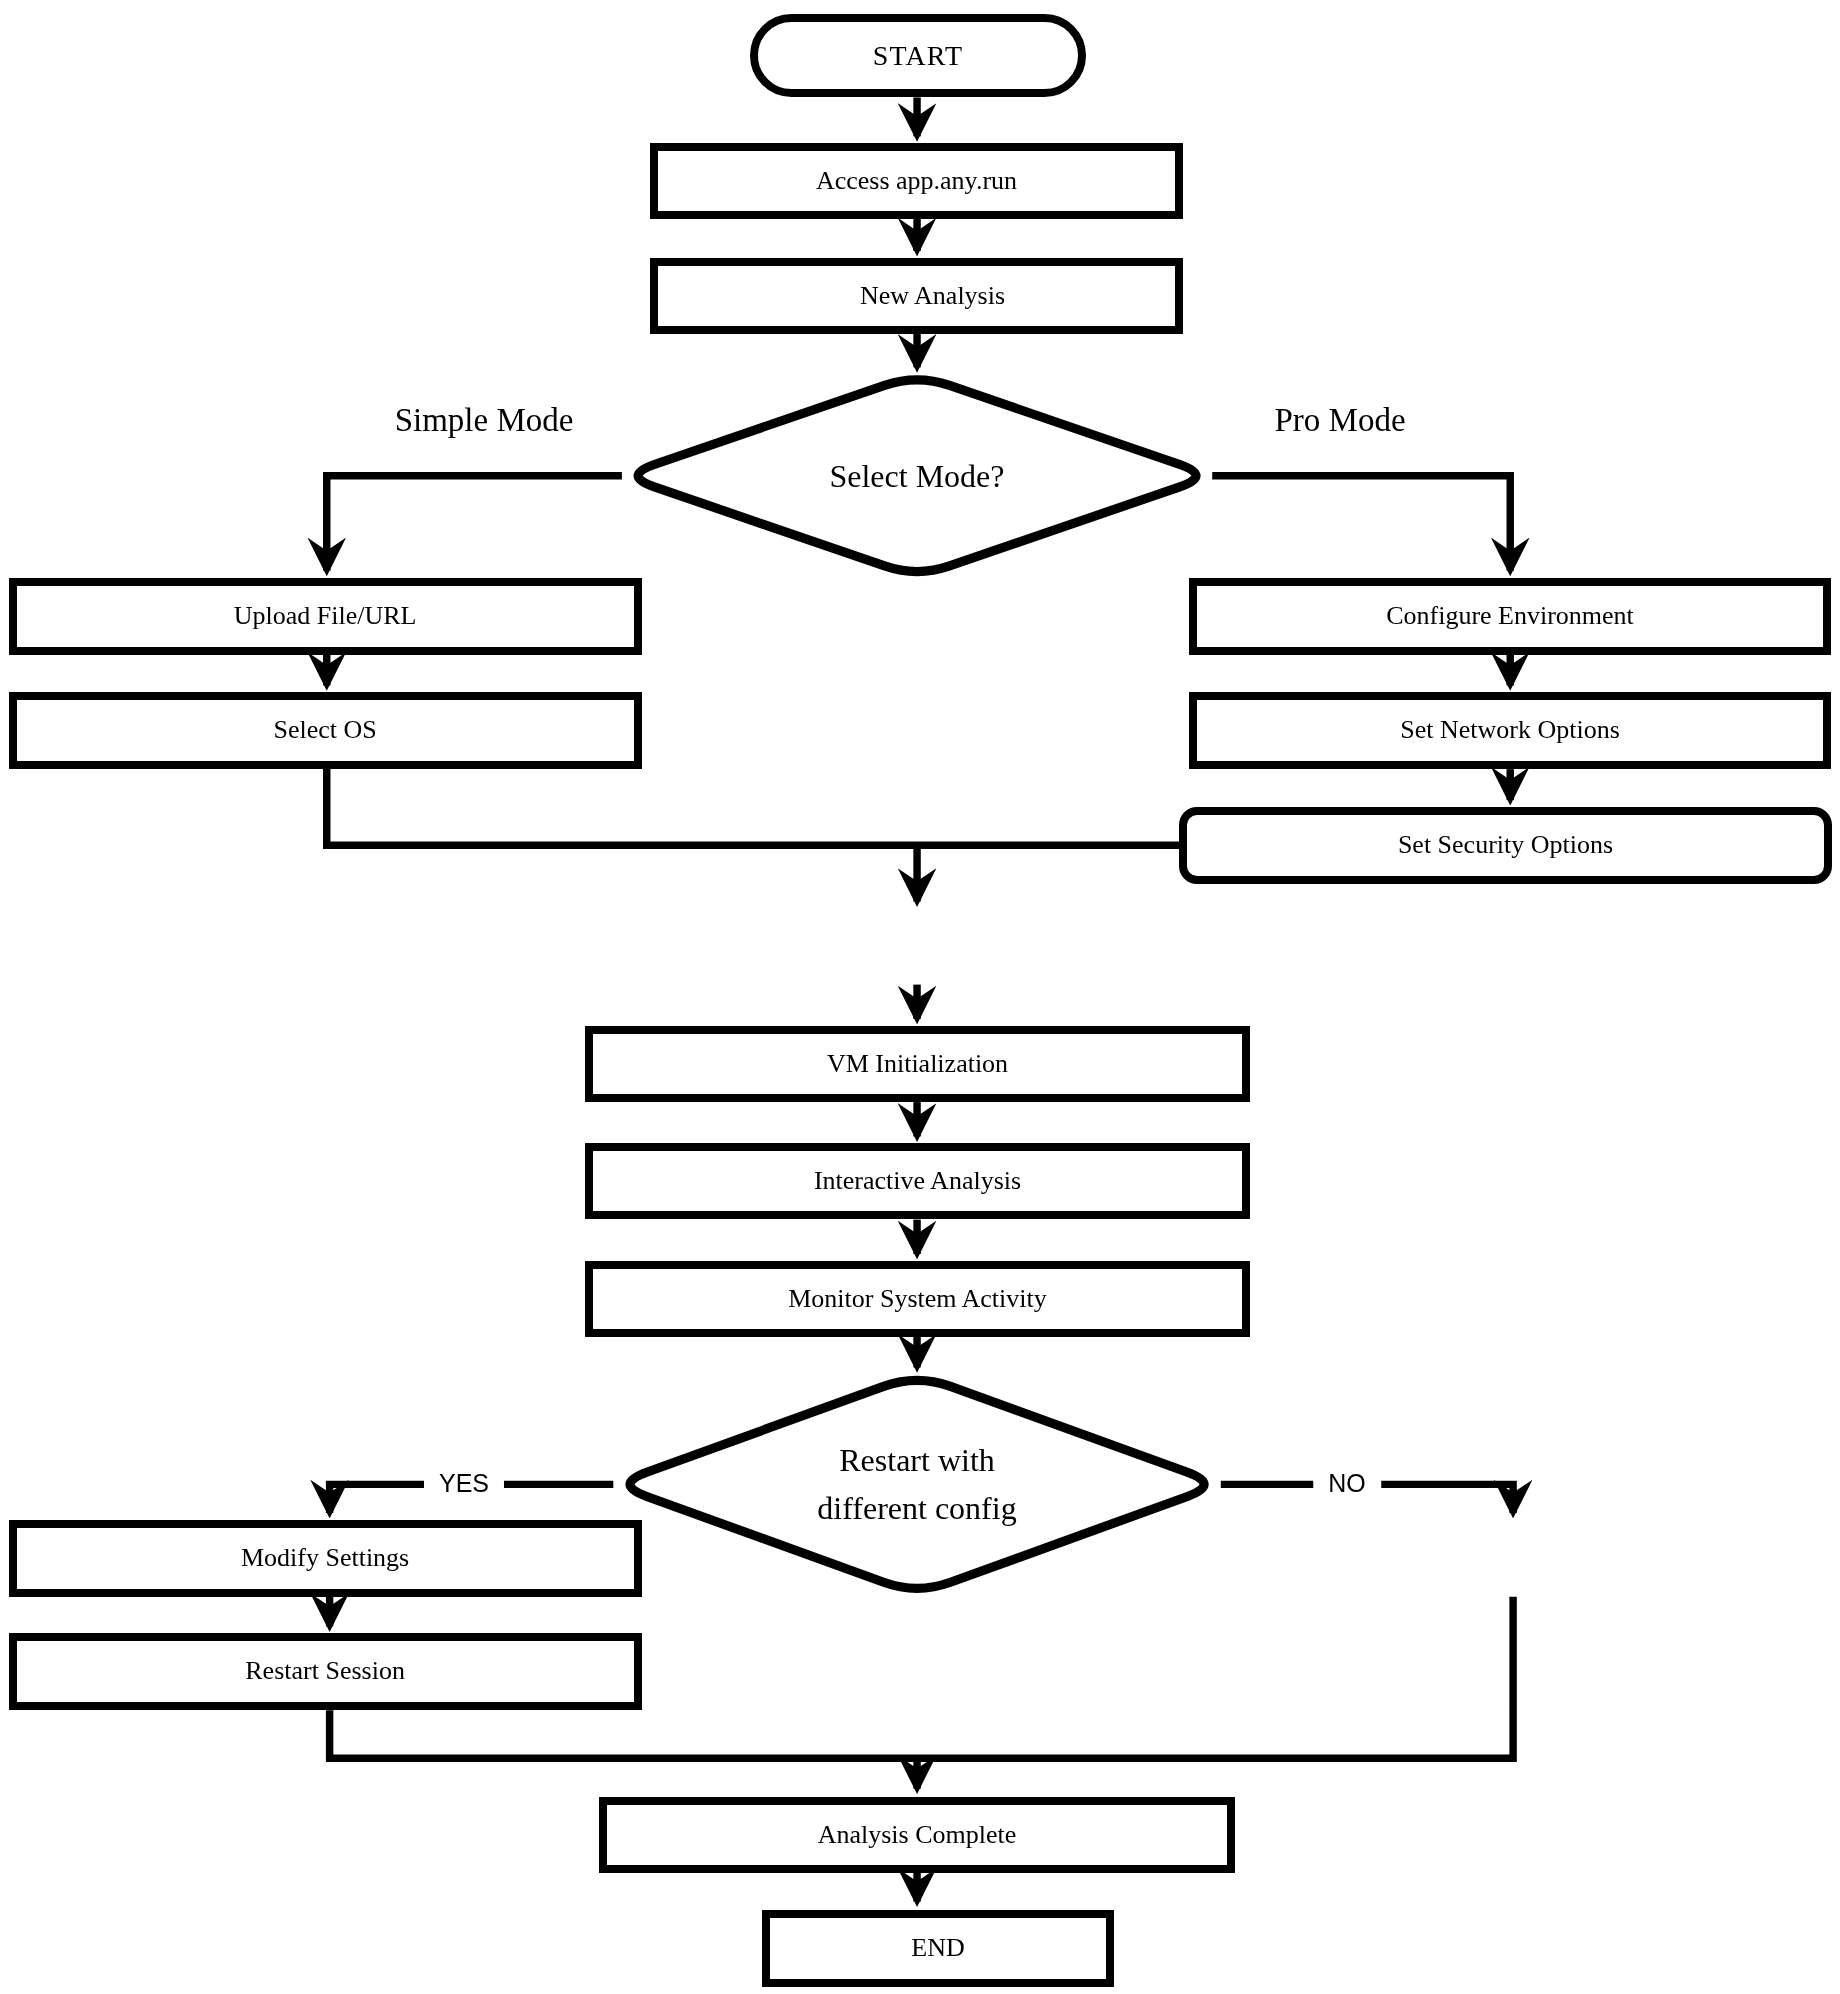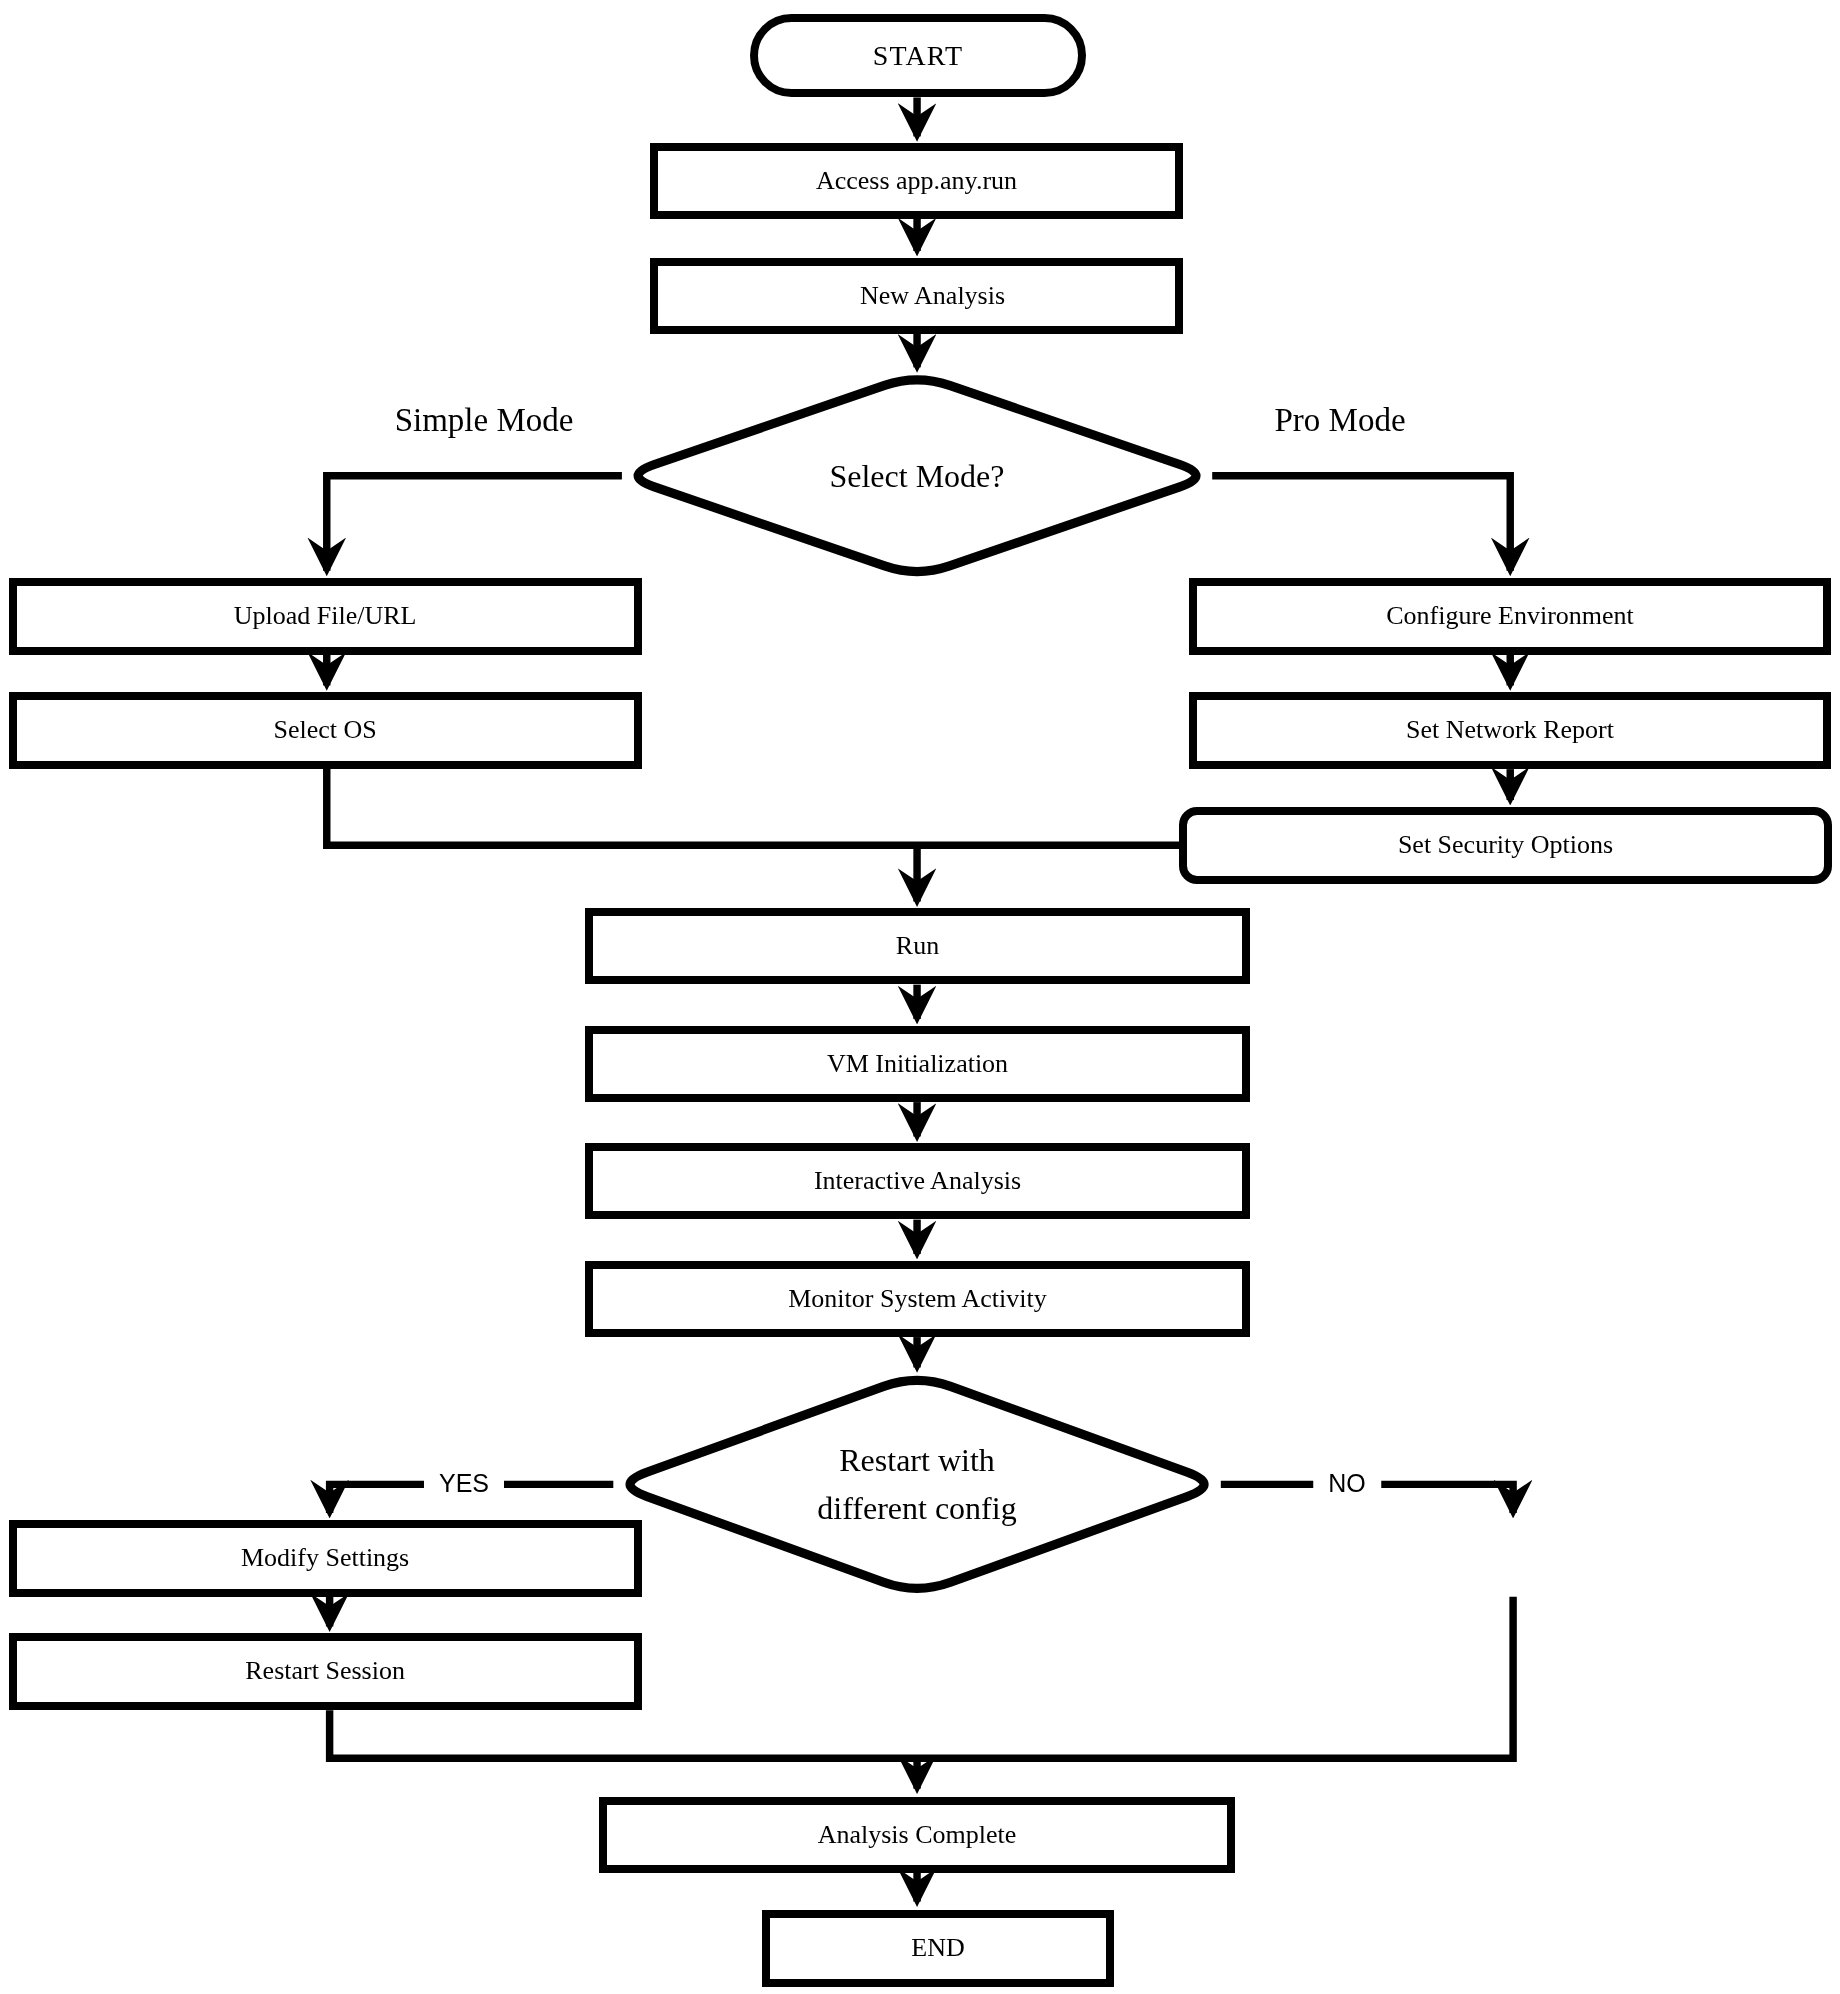--- a/index.html
+++ b/index.html
@@ -113,25 +113,24 @@
   <div class="node" style="left:650px; top:258px; width:533px; height:76px;padding-left:32px;">New Analysis</div>
 
   <div class="decision-text" style="left:679px; top:424px; width:476px; height:103px;">Select Mode?</div>
 
   <div class="node" style="left:8.6px; top:578px; width:633px; height:77px;">Upload File/URL</div>
 
   <div class="node" style="left:8.6px; top:692px; width:633px; height:77px;">Select OS</div>
 
   <div class="node" style="left:1189px; top:578px; width:642px; height:77px;">Configure Environment</div>
 
-  <div class="node" style="left:1189px; top:692px; width:642px; height:77px;">Set Network Report</div>
+  <div class="node" style="left:1189px; top:692px; width:642px; height:77px;">Set Network Options</div>
 
   <div class="node" style="left:1179px; top:807px; width:653px; height:77px;border-radius:18px;">Set Security Options</div>
 
-  <div class="node" style="left:585px; top:908px; width:665px; height:76px;">Run</div>
 
   <div class="node" style="left:585px; top:1026px; width:665px; height:76px;">VM Initialization</div>
 
   <div class="node" style="left:585px; top:1143px; width:665px; height:76px;">Interactive Analysis</div>
 
   <div class="node" style="left:585px; top:1261px; width:665px; height:76px;">Monitor System Activity</div>
 
   <div class="decision-text" style="left:688px; top:1398px; width:458px; height:172px;">
     <span>Restart with</span>
     <span>different config</span>

